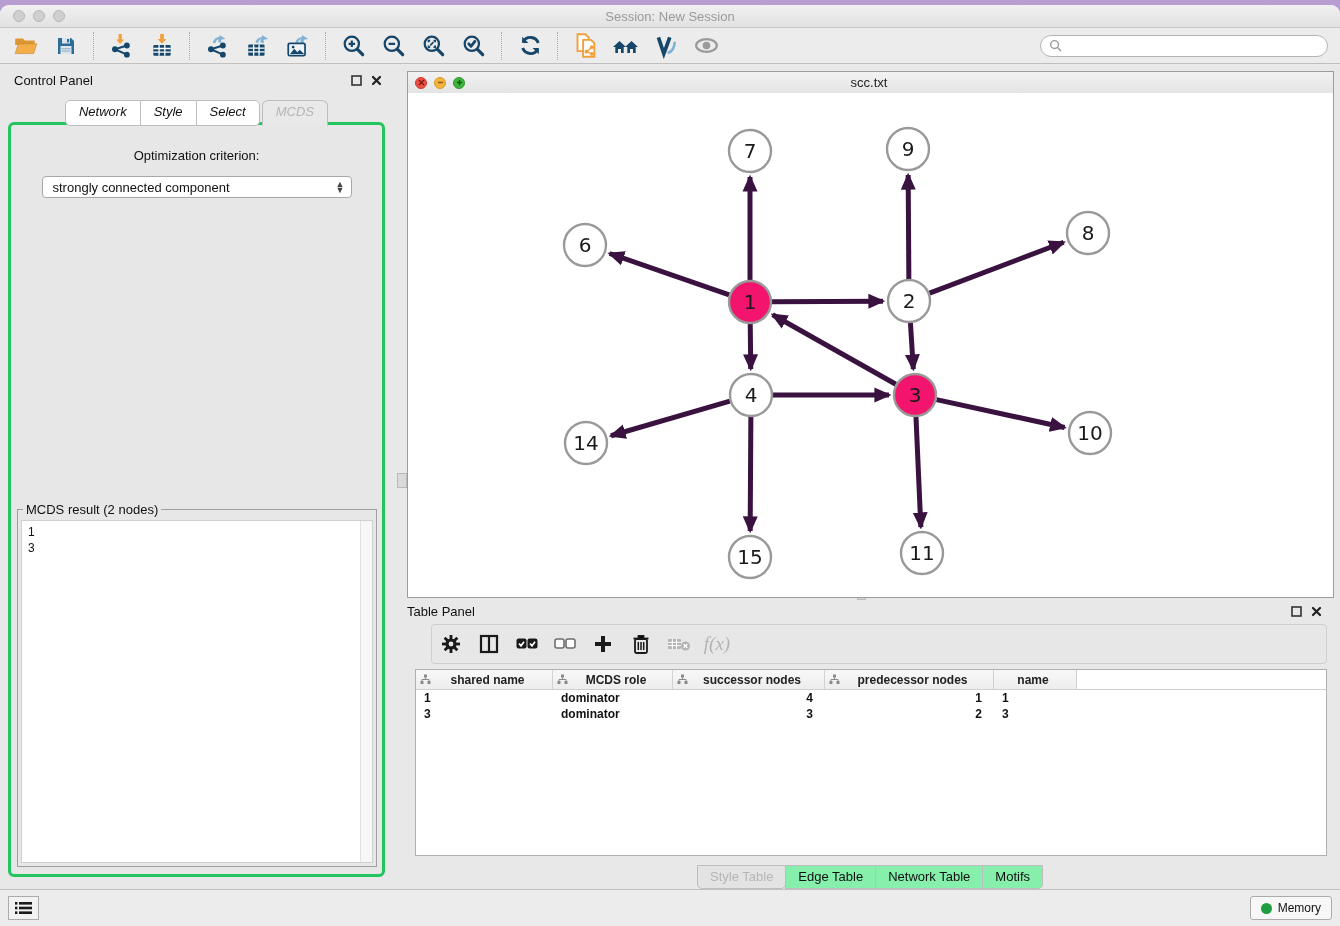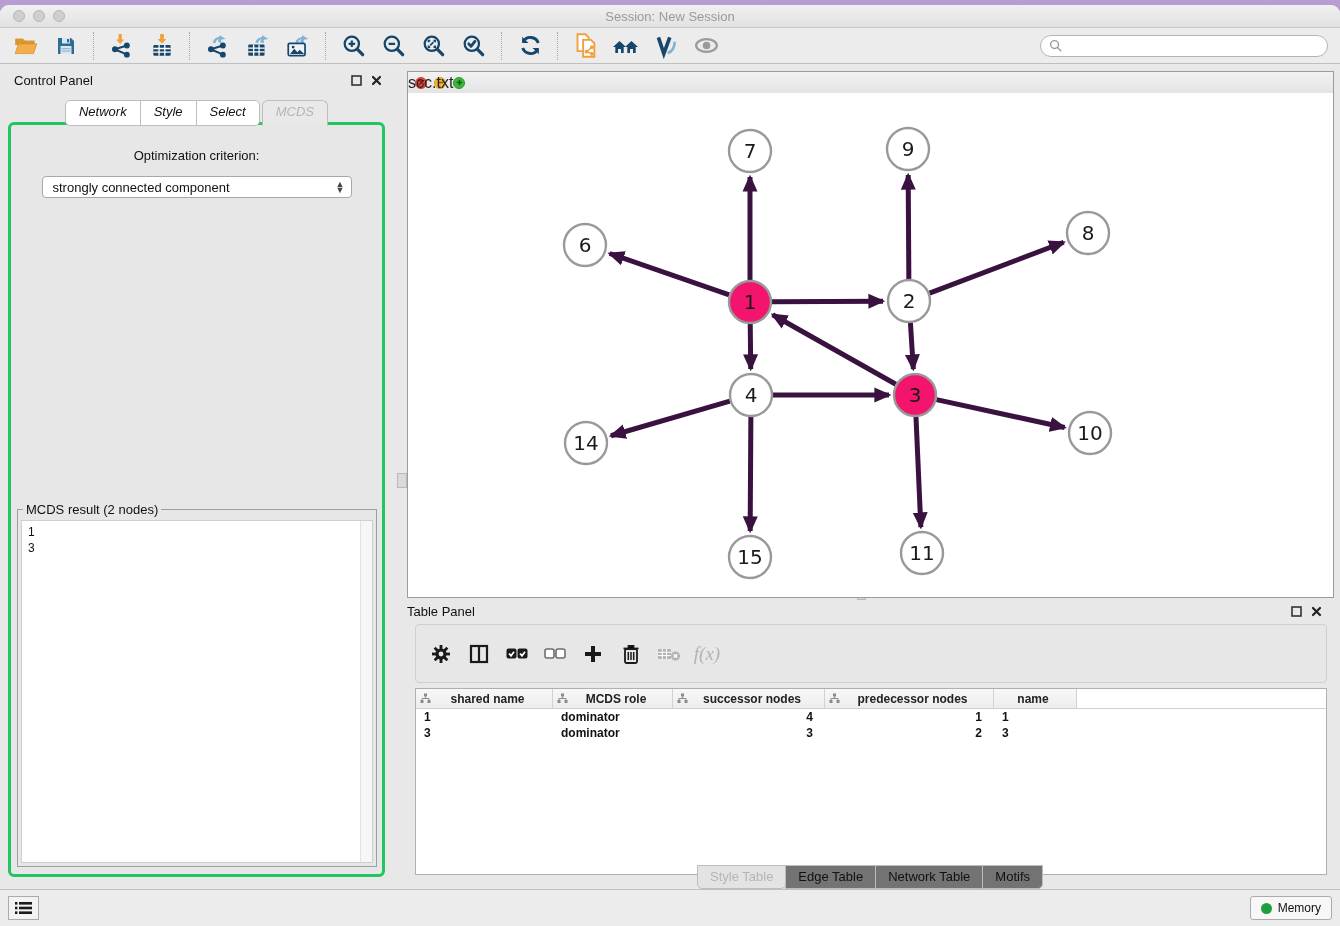--- a/index.html
+++ b/index.html
@@ -43,36 +43,36 @@
   .h-handle{position:absolute;left:857px;top:527px;width:9px;height:6px;background:#d4d4d4;border:1px solid #bbb;box-sizing:border-box;}
   
   .netwin{position:absolute;left:407px;top:4px;width:927px;height:527px;background:#fff;border:1px solid #9c9c9c;box-sizing:border-box;}
   .net-titlebar{height:21px;background:linear-gradient(#f2f2f2,#e4e4e4);border-bottom:1px solid #c6c6c6;position:relative;display:flex;align-items:center;}
   .tl{width:12px;height:12px;border-radius:50%;box-sizing:border-box;display:flex;align-items:center;justify-content:center;}
   .tl svg{display:block;}
   .tl.red{background:#ee4f45;border:1px solid #cd3b31;}
   .tl.yellow{background:#f5b23d;border:1px solid #d99b2b;}
   .tl.green{background:#3db43d;border:1px solid #2f962f;}
   .net-lights{display:flex;gap:7px;margin-left:7px;}
-  .net-title{position:absolute;left:0;right:3px;font-size:16px;color:#222;}
+  .net-title{position:absolute;left:0;right:3px;text-align:center;font-size:13px;color:#222;}
   .graph-area{position:absolute;left:0;top:21px;right:0;bottom:0;background:#fff;overflow:hidden;}
   
   .tpanel{position:absolute;left:407px;top:533px;width:927px;height:295px;}
-  .tp-toolbar{margin:1px 7px 0 8px;height:59px;background:#e7e7e7;border:1px solid #cfcfcf;border-radius:4px;display:flex;align-items:center;gap:0;padding-left:6px;box-sizing:border-box;}
+  .tp-toolbar{margin:1px 7px 0 24px;height:40px;background:#e7e7e7;border:1px solid #cfcfcf;border-radius:4px;display:flex;align-items:center;gap:0;box-sizing:border-box;}
   .tp-tbtn{width:38px;height:36px;display:flex;align-items:center;justify-content:center;}
   .fx{font-family:"Liberation Serif",serif;font-style:italic;font-size:19px;color:#b3b3b3;}
   .tablewrap{margin:5px 7px 0 8px;background:#fff;border:1px solid #b0b0b0;height:185px;position:relative;overflow:hidden;font-weight:bold;}
   .thead{display:flex;height:19px;border-bottom:1px solid #cfcfcf;}
   .th{background:linear-gradient(#f8f8f8,#ededed);border-right:1px solid #d2d2d2;display:flex;align-items:center;font-size:12px;color:#222;box-sizing:border-box;padding-left:4px;}
   .th .th-label{flex:1;text-align:center;padding-right:8px;}
   .trow{display:flex;height:16px;font-size:12px;color:#111;align-items:center;}
   .td{box-sizing:border-box;padding:0 10px 0 8px;overflow:hidden;white-space:nowrap;}
   .td.num{text-align:right;padding-right:12px;}
   .tp-tabs{position:absolute;left:0;right:0;bottom:6px;display:flex;justify-content:center;}
-  .btab{font-size:13px;background:#737373;border:1px solid #bdbdbd;padding:3px 12px 4px;margin-left:-1px;color:#111;}
+  .btab{font-size:13px;background:#86efac;border:1px solid #bdbdbd;padding:3px 12px 4px;margin-left:-1px;color:#111;}
   .btab.last{border-radius:0 0 5px 0;}
   .btab.active{background:#e3e3e3;color:#b5b5b5;border-radius:0 0 5px 5px;}
   
   .statusbar{position:absolute;left:0;right:0;bottom:0;height:36px;background:#ececec;border-top:1px solid #c0c0c0;}
   .sb-left{position:absolute;left:8px;top:6px;width:31px;height:24px;background:#f2f2f2;border:1px solid #ababab;display:flex;align-items:center;justify-content:center;box-sizing:border-box;}
   .sb-mem{position:absolute;right:8px;top:6px;height:24px;background:#f7f7f7;border:1px solid #ababab;border-radius:3px;display:flex;align-items:center;gap:6px;padding:0 10px;box-sizing:border-box;}
   .mem-dot{width:11px;height:11px;border-radius:50%;background:#1f9e3f;}
   .sb-mem span{font-size:12px;color:#111;}
   .ic{display:block;}
 </style>

